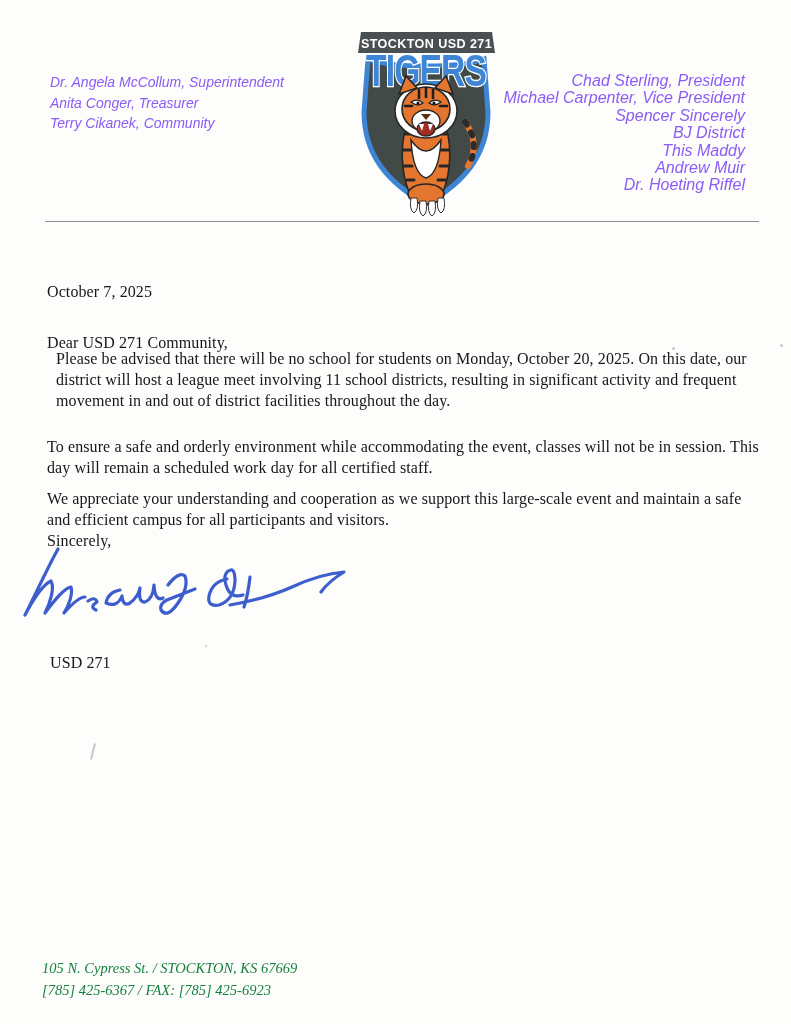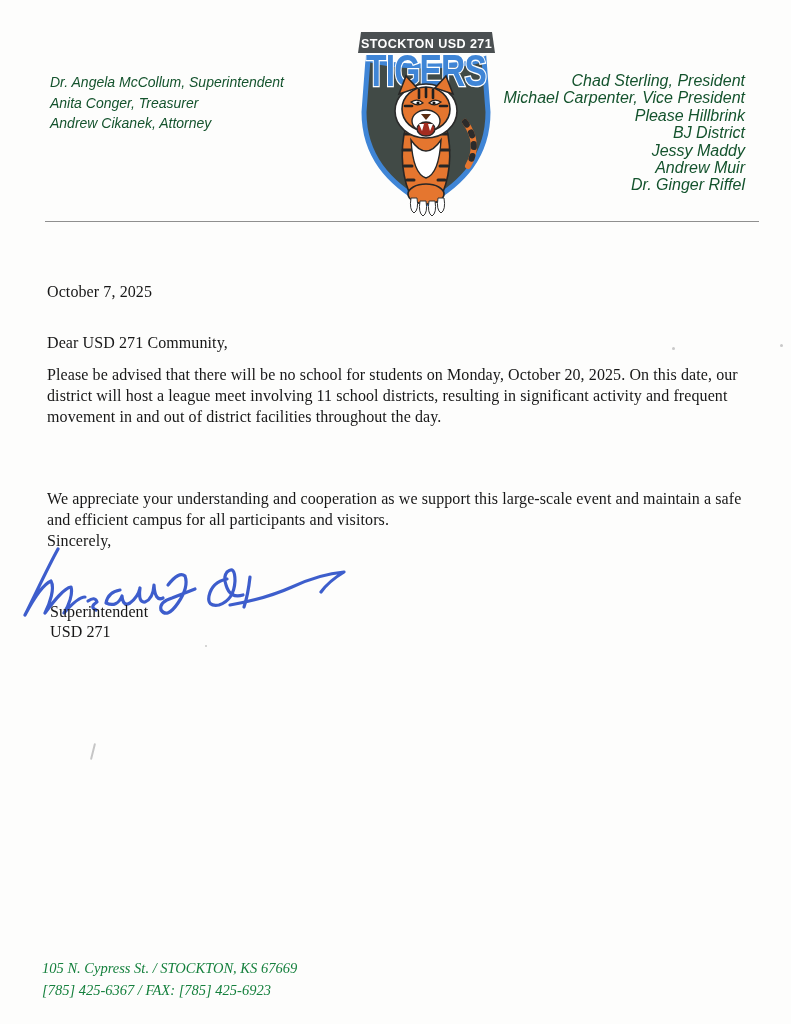--- a/index.html
+++ b/index.html
@@ -10,21 +10,21 @@
     background:#fdfdfc;
     overflow:hidden;
     font-family:"Liberation Serif", serif;
     color:#171717;
   }
   
   .officials{
     position:absolute;
     font-family:"Liberation Sans", sans-serif;
     font-style:italic;
-    color:#14532d;
+    color:#8b5cf6;
   }
   .officials-left{
     left:50px;top:72px;width:300px;
     font-size:14px;line-height:20.5px;text-align:left;
   }
   .officials-right{
     right:46px;top:72px;width:300px;
     font-size:16px;line-height:17.4px;text-align:right;
   }
   .officials div{white-space:nowrap;}
@@ -38,26 +38,26 @@
     background:#8f8f8f;
   }
   
   .body-text{
     position:absolute;left:47px;width:714px;
     font-size:16px;line-height:21px;
     letter-spacing:.1px;
   }
   .date{top:281px;}
   .salutation{top:332px;}
-  .para1{top:364px;}
+  .para1{top:348px;margin-left:9px;}
   .para2{top:436px;}
   .para3{top:488px;}
   .closing{top:530px;}
   .sig-title{top:601px;left:50px;}
-  .sig-org{top:621px;left:50px;}
+  .sig-org{top:652px;left:50px;}
   
   .signature{
     position:absolute;left:22px;top:543px;width:350px;height:85px;
   }
   
   .footer{
     position:absolute;left:42px;top:957px;
     font-family:Liberation Serif, serif;
     font-style:italic;font-size:14.5px;line-height:22px;color:#15803d;
   }
@@ -72,31 +72,31 @@
   .speck.s3{left:205px;top:645px;width:2px;height:2px;}
 </style>
 </head>
 <body>
 
 <div class="page">
 
   <div class="officials officials-left">
     <div>Dr. Angela McCollum, Superintendent</div>
     <div>Anita Conger, Treasurer</div>
-    <div>Andrew Cikanek, Attorney</div>
+    <div>Terry Cikanek, Community</div>
   </div>
 
   <div class="officials officials-right">
     <div>Chad Sterling, President</div>
     <div>Michael Carpenter, Vice President</div>
-    <div>Please Hillbrink</div>
+    <div>Spencer Sincerely</div>
     <div>BJ District</div>
-    <div>Jessy Maddy</div>
+    <div>This Maddy</div>
     <div>Andrew Muir</div>
-    <div>Dr. Ginger Riffel</div>
+    <div>Dr. Hoeting Riffel</div>
   </div>
 
   <div class="logo">
     <svg width="155" height="200" viewBox="0 0 155 200" xmlns="http://www.w3.org/2000/svg">
 
       <path d="M77,44 C54,44 32,42 19,37 L15,90 C15,133 39,161 77,182 C115,161 139,133 139,90 L135,37 C122,42 100,44 77,44 Z" fill="#414a46" stroke="#3f85d6" stroke-width="5"></path>
 
       <text transform="translate(77,64) scale(0.84,1.12)" text-anchor="middle" font-family="Liberation Sans, sans-serif" font-weight="bold" font-size="40" fill="#3f85d6" stroke="#ffffff" stroke-width="2.4" paint-order="stroke" letter-spacing="-1">TIGERS</text>
 
       <polygon points="12,10 143,10 146,31 9,31" fill="#4a4f51"></polygon>
@@ -158,20 +158,21 @@
         <path d="M84,102 l-3,7 l-2,-7 z" fill="#ffffff"></path>
       </g>
     </svg>
   </div>
 
   <div class="divider"></div>
 
   <div class="body-text date">October 7, 2025</div>
   <div class="body-text salutation">Dear USD 271 Community,</div>
   <div class="body-text para1">Please be advised that there will be no school for students on Monday, October 20, 2025. On this date, our district will host a league meet involving 11 school districts, resulting in significant activity and frequent movement in and out of district facilities throughout the day.</div>
+  <div class="body-text para2">To ensure a safe and orderly environment while accommodating the event, classes will not be in session. This day will remain a scheduled work day for all certified staff.</div>
   <div class="body-text para3">We appreciate your understanding and cooperation as we support this large-scale event and maintain a safe and efficient campus for all participants and visitors.</div>
   <div class="body-text closing">Sincerely,</div>
 
   <div class="signature">
     <svg width="350" height="85" viewBox="0 0 350 85" xmlns="http://www.w3.org/2000/svg">
       <g fill="none" stroke="#2d50c8" stroke-width="3.2" stroke-linecap="round" stroke-linejoin="round" opacity="0.92">
 
         <path d="M36,6 C26,24 14,50 3,72 C12,55 22,41 29,38 C33,45 28,60 23,70 C32,58 42,45 49,44 C51,51 47,62 42,70 C49,62 57,54 63,54"></path>
         <path d="M66,58 q7,-5 9,1 q-8,5 -1,8"></path>
 
@@ -181,21 +182,20 @@
 
         <path d="M205,36 q-15,3 -18,17 q-2,11 10,9 q15,-5 16,-24 q0,-16 -8,-9 q-4,5 -1,13 q4,14 17,10"></path>
 
         <path d="M228,34 q-2,18 -6,30"></path>
 
         <path d="M208,62 q35,-6 62,-18 q28,-13 52,-15 q-15,9 -23,20"></path>
       </g>
     </svg>
   </div>
 
-  <div class="body-text sig-title">Superintendent</div>
   <div class="body-text sig-org">USD 271</div>
 
   <div class="footer">
     <div>105 N. Cypress St. / STOCKTON, KS 67669</div>
     <div>[785] 425-6367 / FAX: [785] 425-6923</div>
   </div>
 
   <div class="artifact-slash"></div>
   <div class="speck s1"></div>
   <div class="speck s2"></div>

